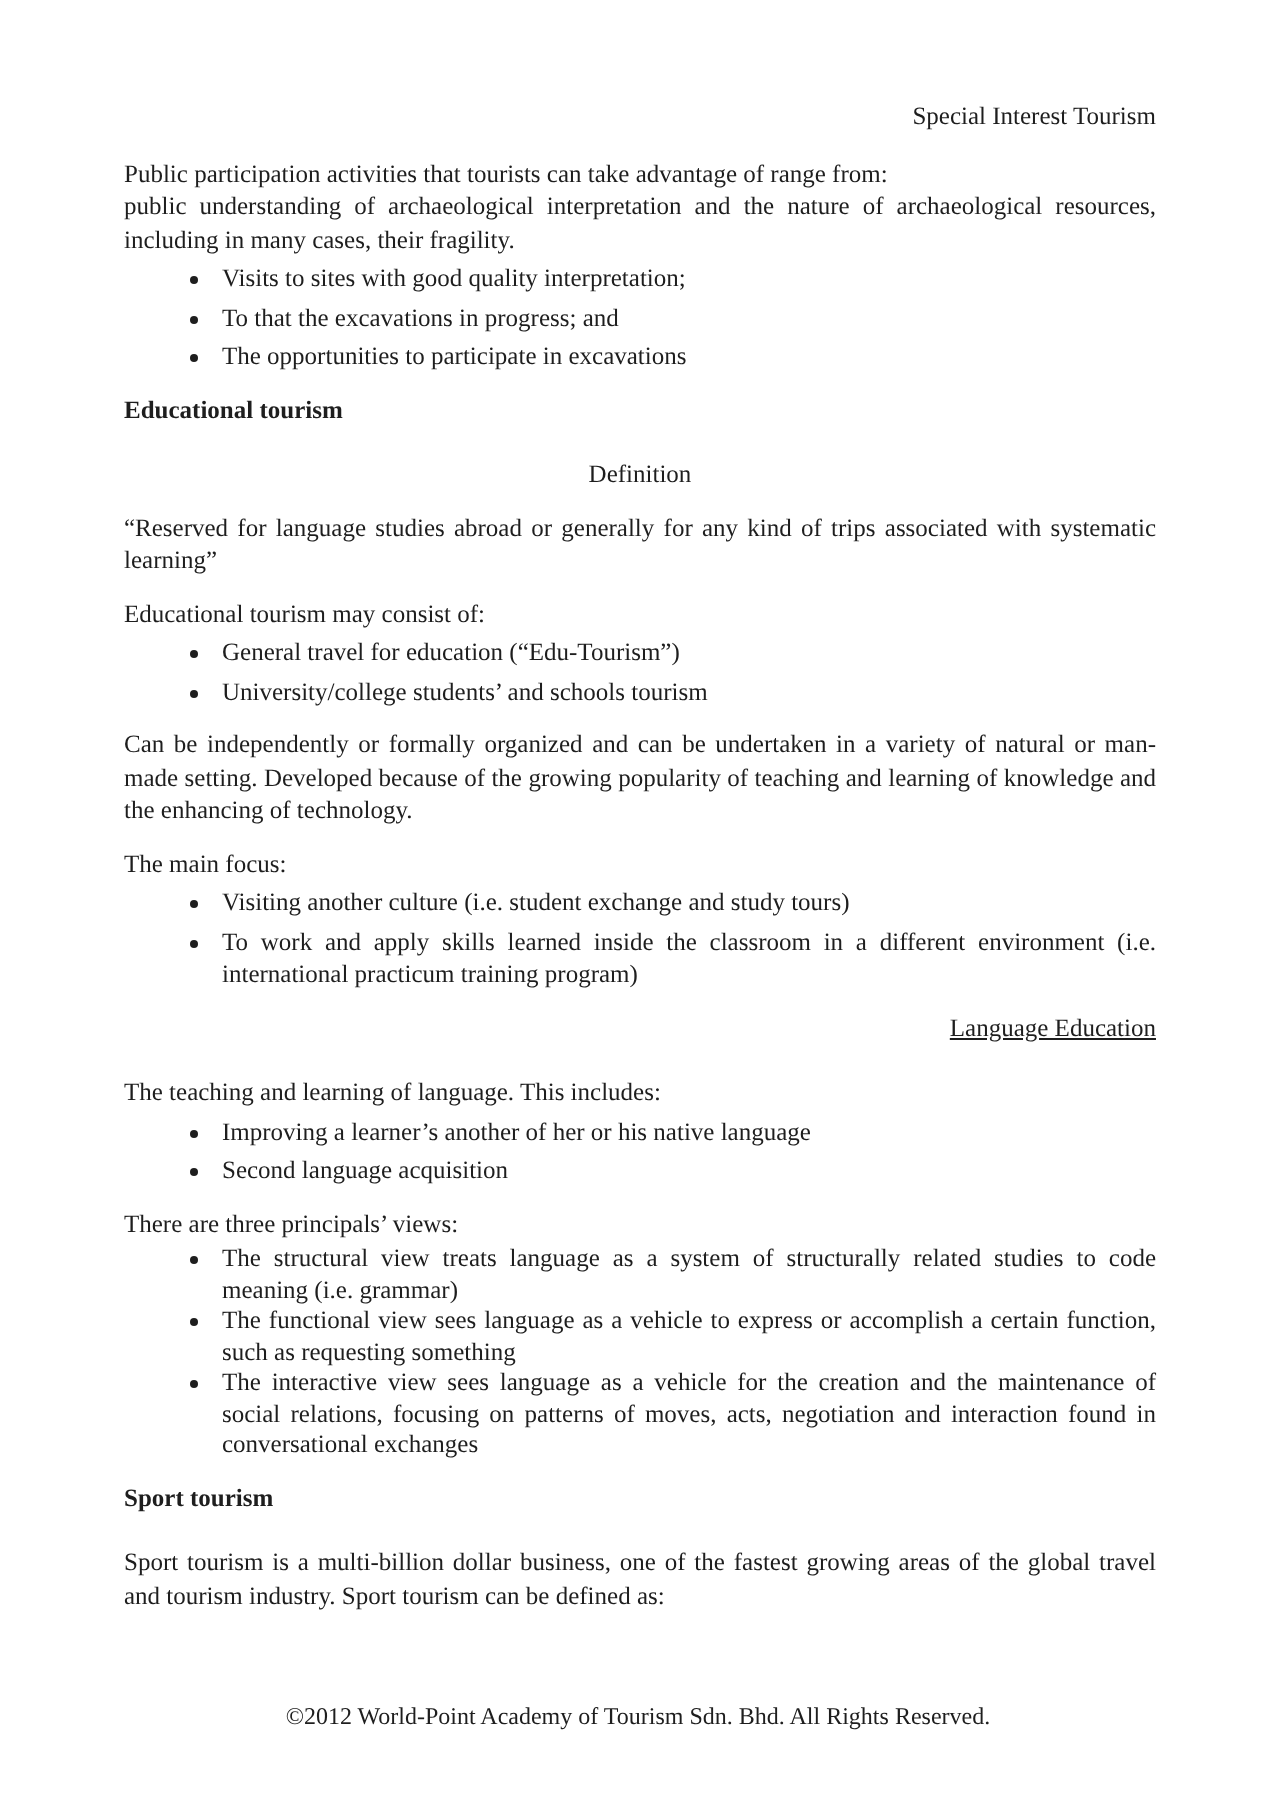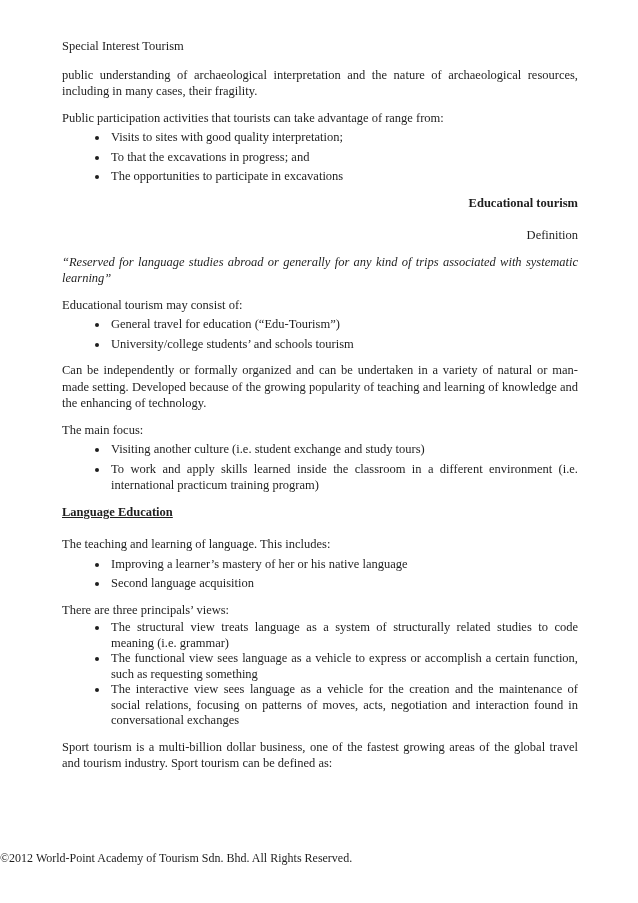--- a/index.html
+++ b/index.html
@@ -8,45 +8,45 @@
     width:638px; height:903px;
     box-sizing:border-box;
     background:#ffffff;
     font-family:"Liberation Serif", serif;
     font-size:12.5px;
     line-height:16.5px;
     color:#1e1e1e;
     padding:38px 60px 0 62px;
     overflow:hidden;
   }
-  .hdr { text-align:left; margin:0 0 12px 0; }
+  .hdr { text-align:right; margin:12px 0 12px 0; }
   .blk { margin:10px 0 0 0; text-align:justify; }
   .first { margin-top:0; }
-  .heading { font-weight:bold; text-align:right; padding-bottom:6px; }
-  .heading-underline { font-weight:bold; text-decoration:underline; text-align:left; padding-bottom:6px; }
-  .label { text-align:right; }
-  .quote { font-style:italic; }
+  .heading { font-weight:bold; text-align:left; padding-bottom:6px; }
+  .heading-underline { font-weight:normal; text-decoration:underline; text-align:right; padding-bottom:6px; }
+  .label { text-align:center; }
+  .quote { }
   ul.blist { margin:2px 0 0 0; padding:0 0 0 35px; list-style:disc outside; }
   ul.blist li { margin:3px 0 0 12px; text-align:justify; padding-left:2px; }
   ul.tight li { margin-top:0; line-height:15.5px; }
   .footer {
     position:absolute; top:851px; left:0; width:100%;
-    text-align:left; font-size:12px; line-height:15px;
+    text-align:center; font-size:12px; line-height:15px;
   }
 </style>
 </head>
 <body>
 
 <div class="page">
 
   <div class="hdr">Special Interest Tourism</div>
 
+  <p class="blk">Public participation activities that tourists can take advantage of range from:</p>
+
   <p class="blk first">public understanding of archaeological interpretation and the nature of archaeological resources, including in many cases, their fragility.</p>
-
-  <p class="blk">Public participation activities that tourists can take advantage of range from:</p>
   <ul class="blist">
     <li>Visits to sites with good quality interpretation;</li>
     <li>To that the excavations in progress; and</li>
     <li>The opportunities to participate in excavations</li>
   </ul>
 
   <p class="blk heading">Educational tourism</p>
 
   <p class="blk label">Definition</p>
 
@@ -64,29 +64,30 @@
   <p class="blk">The main focus:</p>
   <ul class="blist">
     <li>Visiting another culture (i.e. student exchange and study tours)</li>
     <li>To work and apply skills learned inside the classroom in a different environment (i.e. international practicum training program)</li>
   </ul>
 
   <p class="blk heading-underline">Language Education</p>
 
   <p class="blk">The teaching and learning of language. This includes:</p>
   <ul class="blist">
-    <li>Improving a learner’s mastery of her or his native language</li>
+    <li>Improving a learner’s another of her or his native language</li>
     <li>Second language acquisition</li>
   </ul>
 
   <p class="blk">There are three principals’ views:</p>
   <ul class="blist tight">
     <li>The structural view treats language as a system of structurally related studies to code meaning (i.e. grammar)</li>
     <li>The functional view sees language as a vehicle to express or accomplish a certain function, such as requesting something</li>
     <li>The interactive view sees language as a vehicle for the creation and the maintenance of social relations, focusing on patterns of moves, acts, negotiation and interaction found in conversational exchanges</li>
   </ul>
 
+  <p class="blk heading">Sport tourism</p>
 
   <p class="blk">Sport tourism is a multi-billion dollar business, one of the fastest growing areas of the global travel and tourism industry. Sport tourism can be defined as:</p>
 
   <div class="footer">©2012 World-Point Academy of Tourism Sdn. Bhd. All Rights Reserved.</div>
 
 </div>
 
 </body></html>

